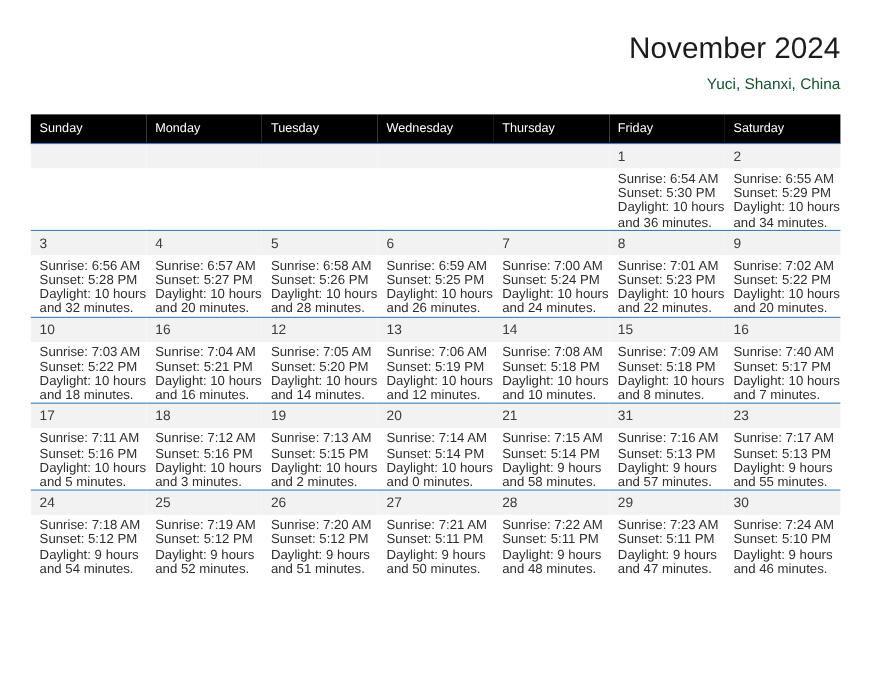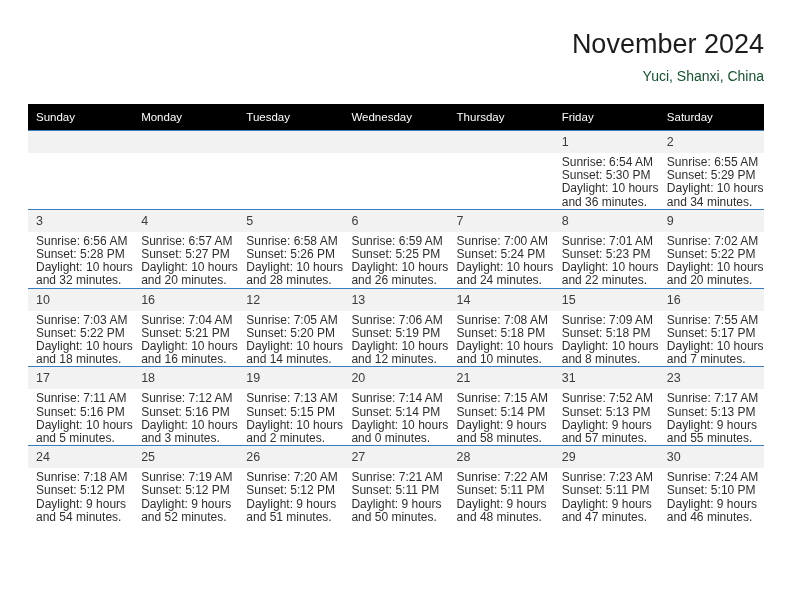--- a/index.html
+++ b/index.html
@@ -315,21 +315,21 @@
             <div class="info">
               <div>Sunrise: 7:09 AM</div>
               <div>Sunset: 5:18 PM</div>
               <div>Daylight: 10 hours</div>
               <div>and 8 minutes.</div>
             </div>
           </td>
           <td class="">
             <span class="daynum">16</span>
             <div class="info">
-              <div>Sunrise: 7:55 AM</div>
+              <div>Sunrise: 7:40 AM</div>
               <div>Sunset: 5:17 PM</div>
               <div>Daylight: 10 hours</div>
               <div>and 7 minutes.</div>
             </div>
           </td>
         </tr>
         <tr class="week-row">
           <td class="">
             <span class="daynum">17</span>
             <div class="info">
@@ -371,21 +371,21 @@
             <div class="info">
               <div>Sunrise: 7:15 AM</div>
               <div>Sunset: 5:14 PM</div>
               <div>Daylight: 9 hours</div>
               <div>and 58 minutes.</div>
             </div>
           </td>
           <td class="">
             <span class="daynum">31</span>
             <div class="info">
-              <div>Sunrise: 7:52 AM</div>
+              <div>Sunrise: 7:16 AM</div>
               <div>Sunset: 5:13 PM</div>
               <div>Daylight: 9 hours</div>
               <div>and 57 minutes.</div>
             </div>
           </td>
           <td class="">
             <span class="daynum">23</span>
             <div class="info">
               <div>Sunrise: 7:17 AM</div>
               <div>Sunset: 5:13 PM</div>

